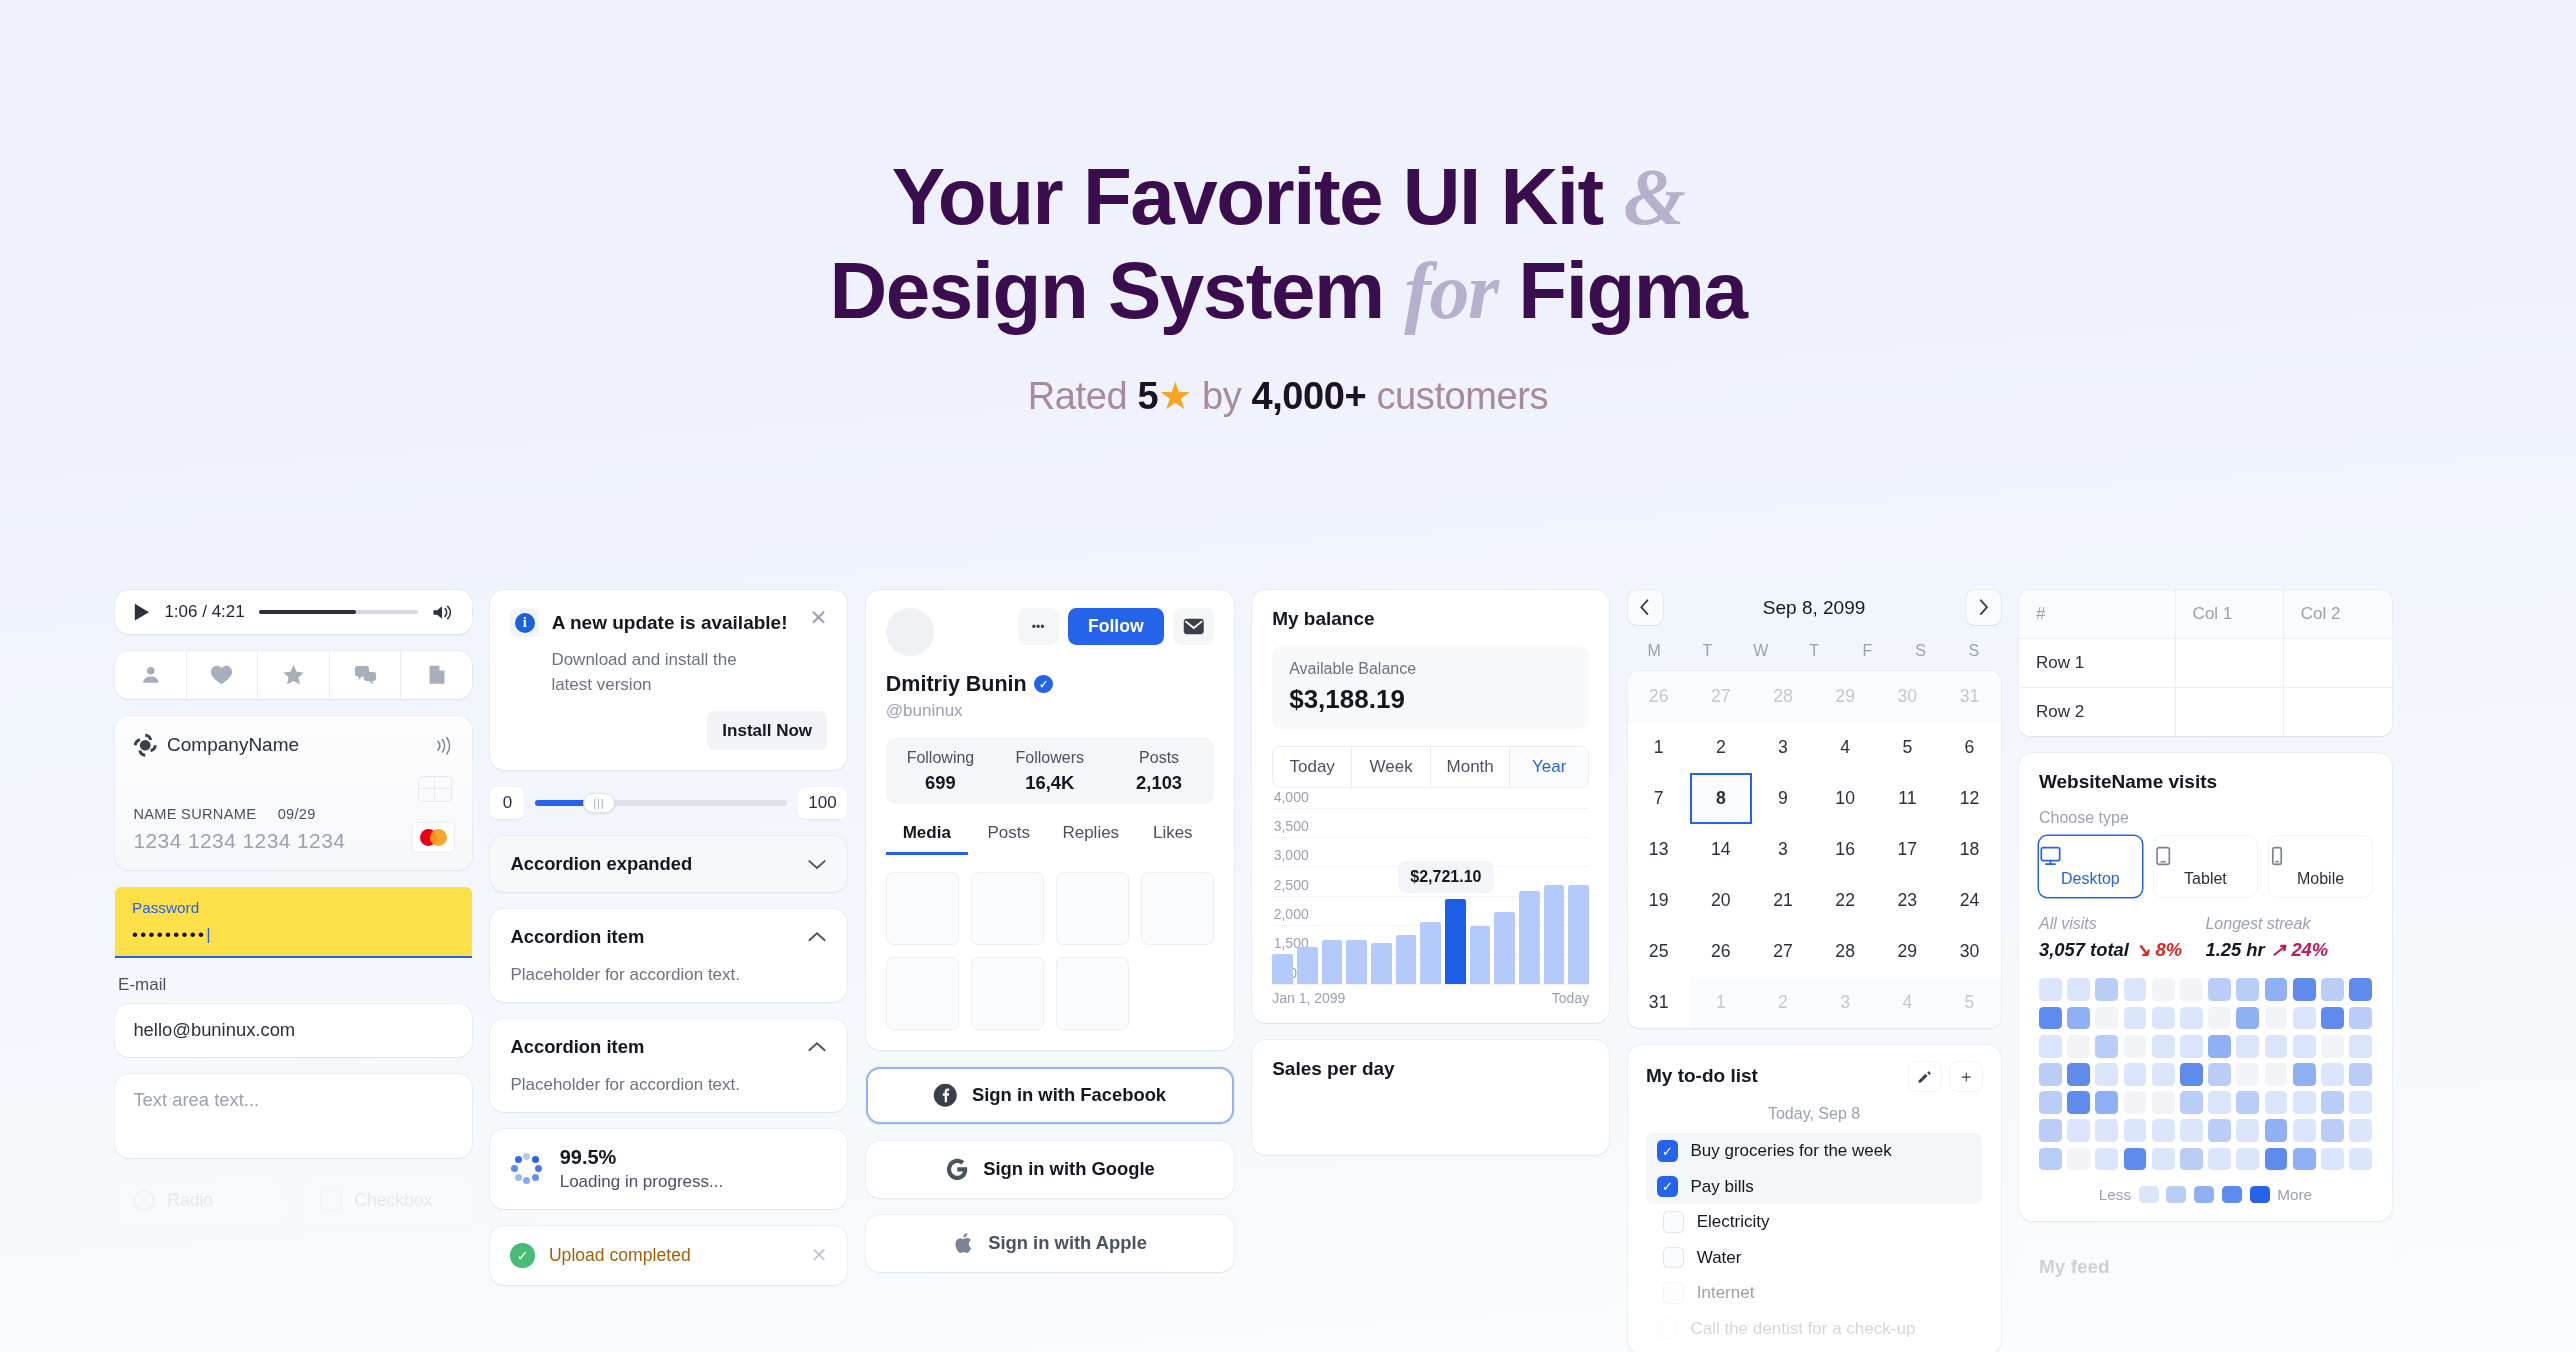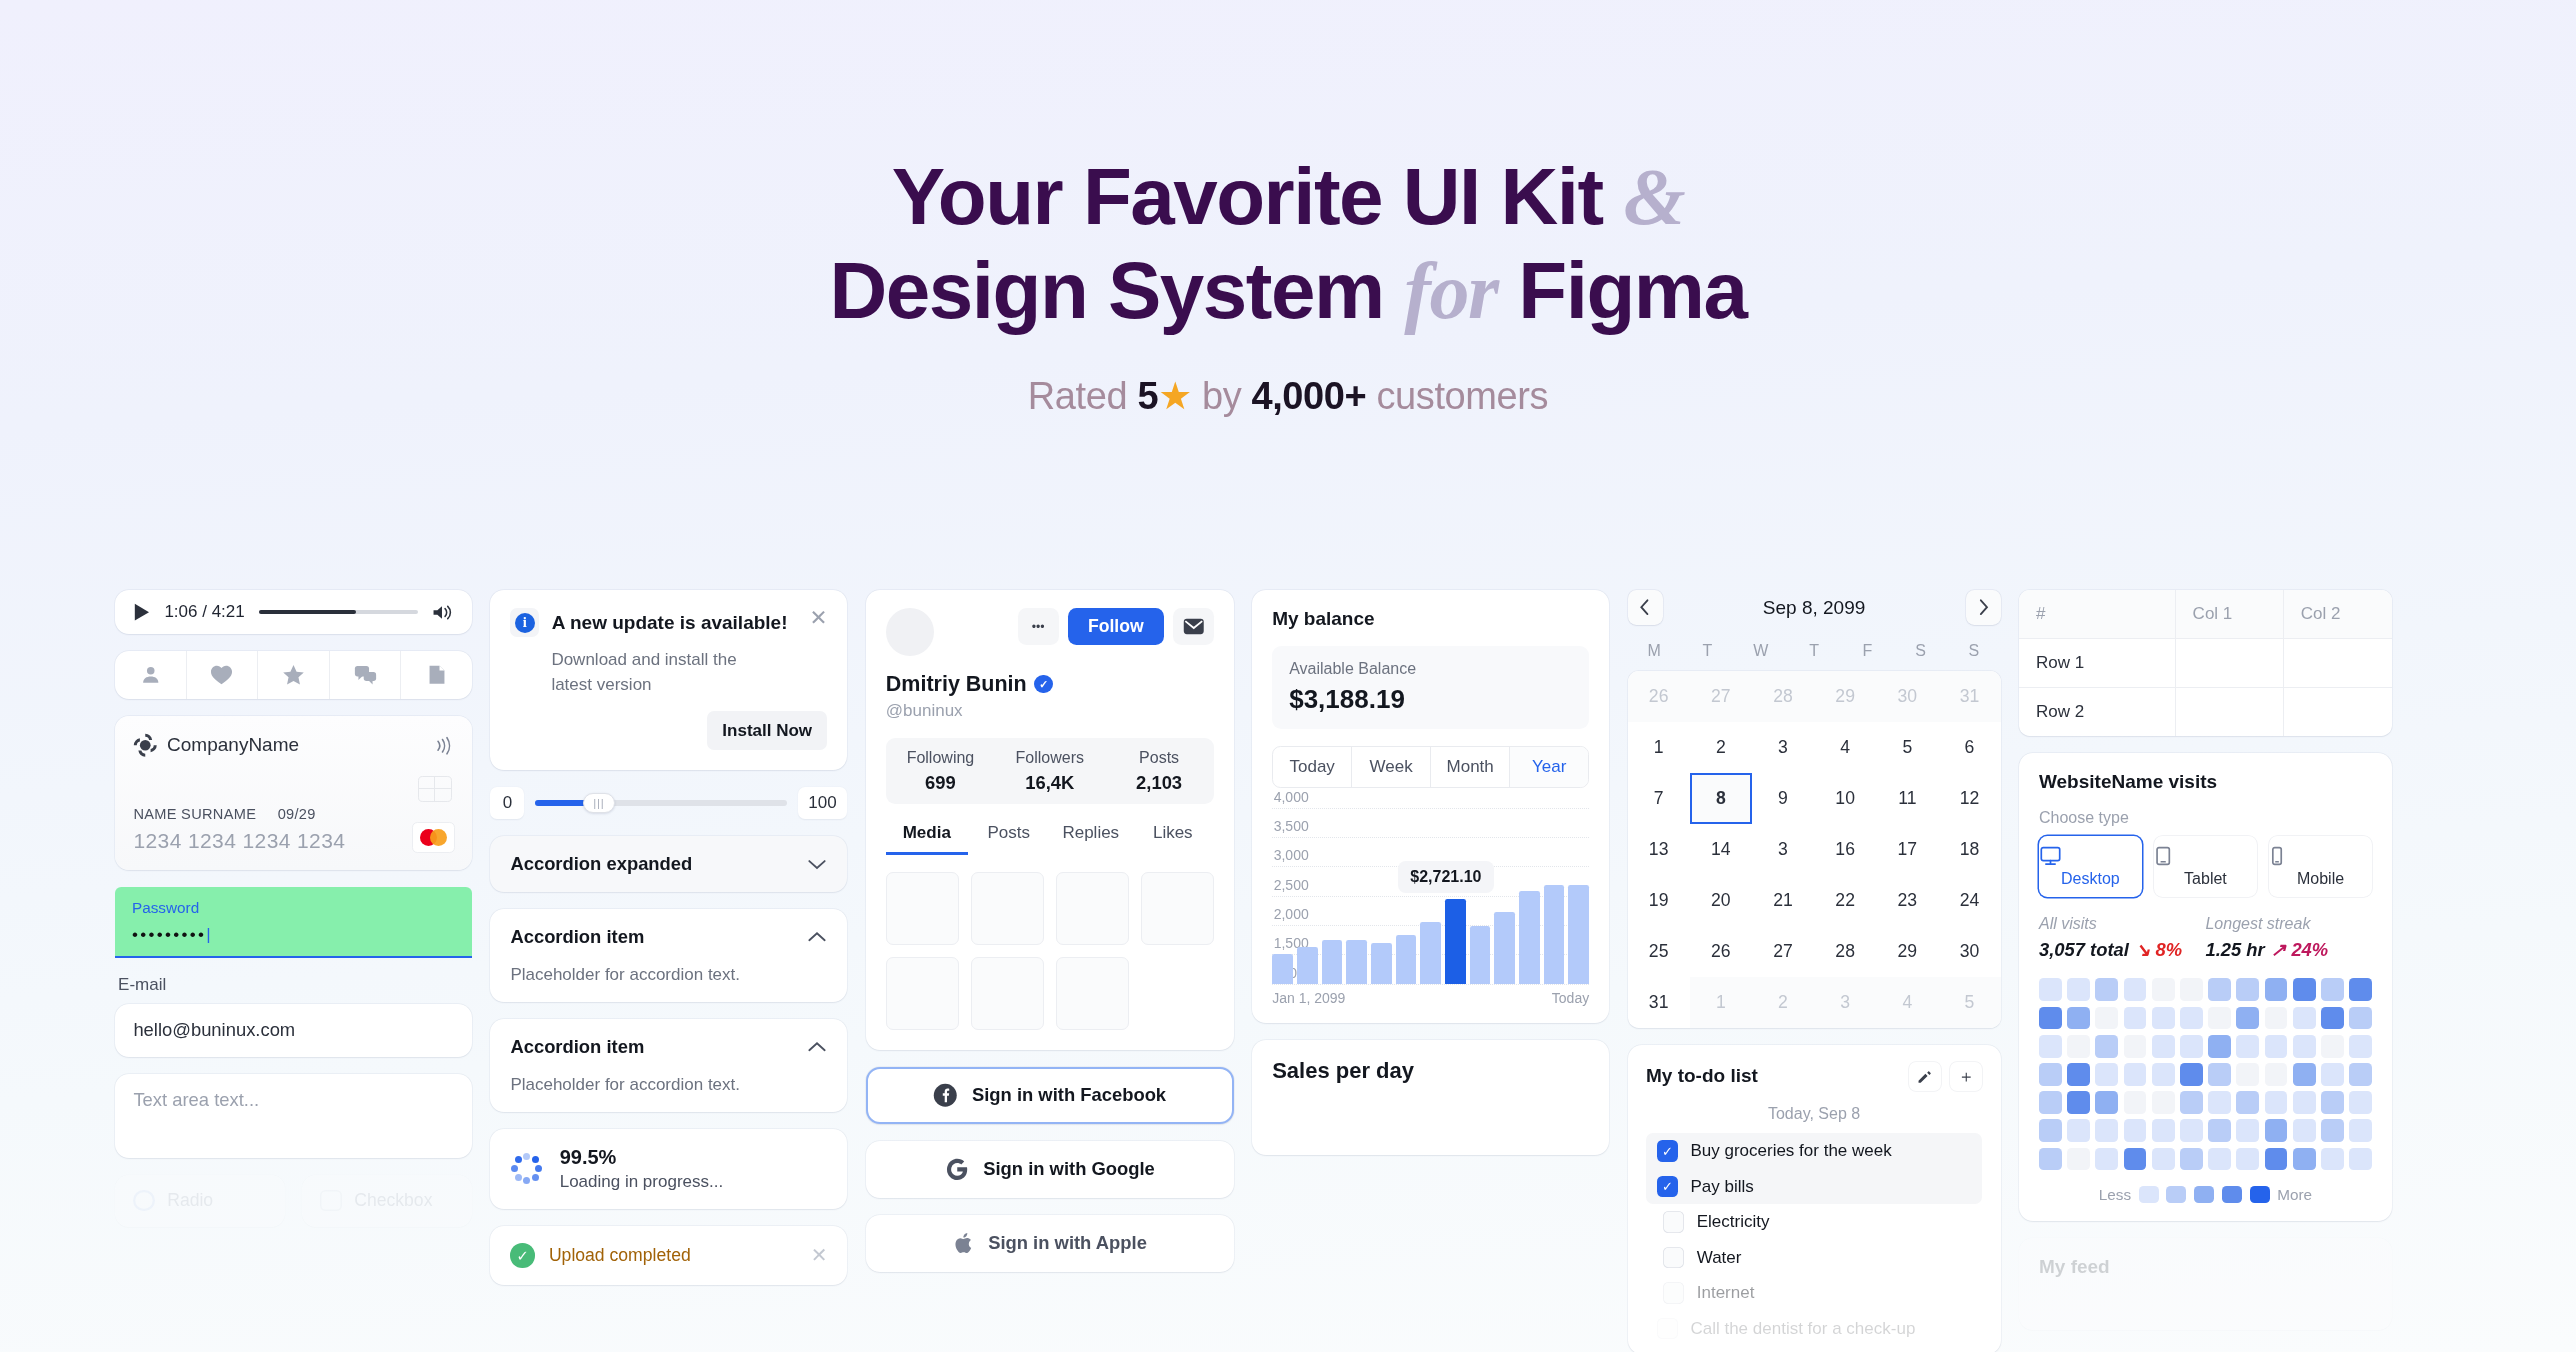--- a/index.html
+++ b/index.html
@@ -89,21 +89,21 @@
                           color: #4b5160; letter-spacing: 0.3px; }
   .creditcard .digits { margin-top: 7.7px; font-size: 21px; color: #9ba1ae; letter-spacing: 0.4px; }
   .mc { position:absolute; right:17px; bottom:17px; width:43px; height:31px; background:#fff;
         border-radius:5.4px; border:0.8px solid #eceef2; display:flex; align-items:center;
         justify-content:center; }
   .mc i { display:block; width:17px; height:17px; border-radius:50%; }
   .mc i.r { background:#eb001b; margin-right:-6.1px; }
   .mc i.y { background:#f79e1b; opacity:.92; }
 
   
-  .pwfield { background:#86efac; border-radius:6.1px 6.1px 0 0; border-bottom:2.3px solid #2563eb;
+  .pwfield { background:#fde047; border-radius:6.1px 6.1px 0 0; border-bottom:2.3px solid #2563eb;
              padding:12.3px 17px 10.7px; }
   .pwfield .lbl { color:#2563eb; font-size:15.3px; }
   .pwfield .dots { margin-top:7.7px; font-size:17px; color:#111; letter-spacing:2.3px; }
   .pwfield .dots .caret { color:#2563eb; font-weight:300; }
 
   .fieldlabel { font-size: 17px; color:#4b5160; margin-left: 3.1px; }
   .inputbox { padding: 15.3px 18.4px; font-size: 18.4px; color:#2b303b; }
   .textarea { padding: 15.3px 18.4px; font-size:18.4px; color:#9ba1ae; min-height:84px; }
 
   
@@ -209,21 +209,21 @@
   .bars { position:absolute; left:0; right:0; bottom:0; height:100%;
           display:flex; align-items:flex-end; gap:3.8px; }
   .bars .bar { flex:1; background:#b3cafa; border-radius:2.3px 2.3px 0 0; }
   .bars .bar.hi { background:#1c5fe6; }
   .tip { position:absolute; background:#f4f5f8; border-radius:7.7px; padding:7px 12.3px;
          font-size:16px; font-weight:700; color:#13171f; white-space:nowrap; }
   .xaxis { display:flex; justify-content:space-between; margin-top:6.1px; font-size:14px;
            color:#9ba1ae; }
 
   .salescard { padding:18.4px 20px; }
-  .salescard .h { font-size:22px; font-weight:800; color:#13171f; }
+  .salescard .h { font-size:19px; font-weight:800; color:#13171f; }
 
   
   .calnav { display:flex; align-items:center; justify-content:space-between; }
   .navbtn { width:35px;height:35px;border-radius:8.4px;background:#fafbfc;
             box-shadow:0 0.8px 1.5px rgba(30,40,90,.08), 0 0 0 0.8px rgba(30,40,90,.05);
             display:flex;align-items:center;justify-content:center;color:#3a3f4b;font-size:18.4px; }
   .calnav .lbl { font-size:19px; color:#13171f; }
   .dowrow { display:grid; grid-template-columns:repeat(7,1fr); margin-top:17px; }
   .dowrow div { text-align:center; font-size:16px; color:#9ba1ae; }
   .calgrid { margin-top:10.7px; border-radius:10.7px; overflow:hidden;

